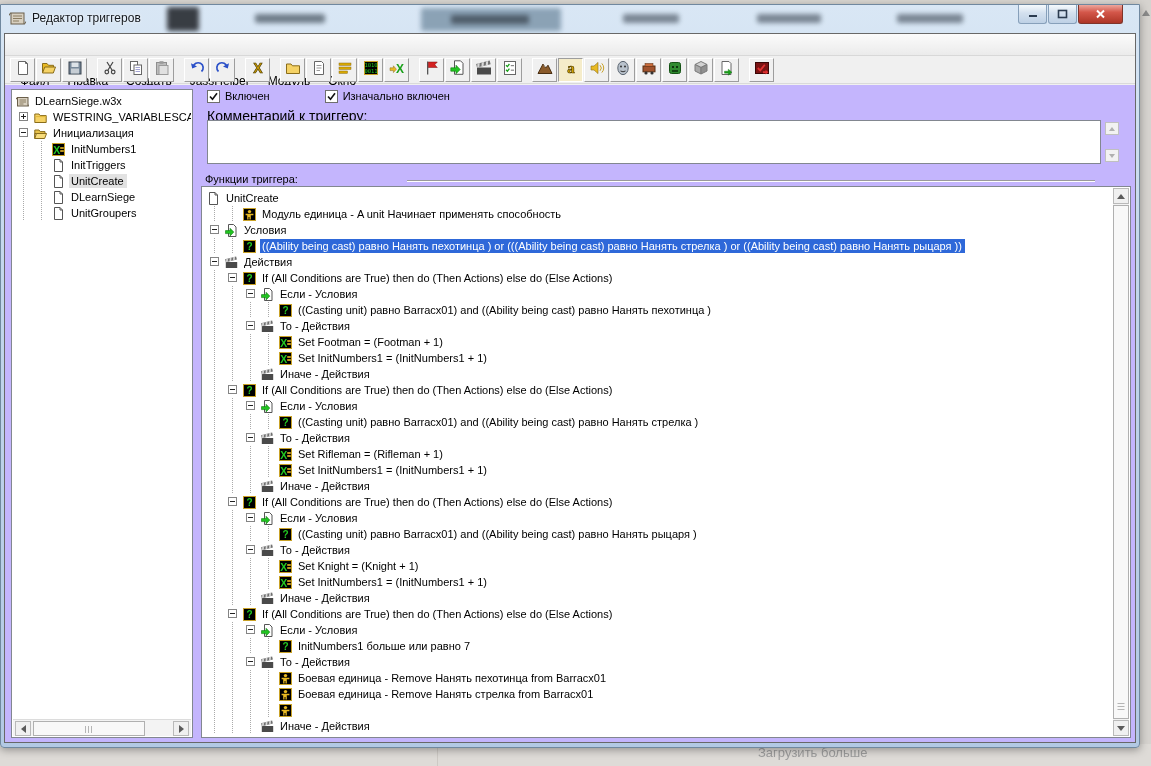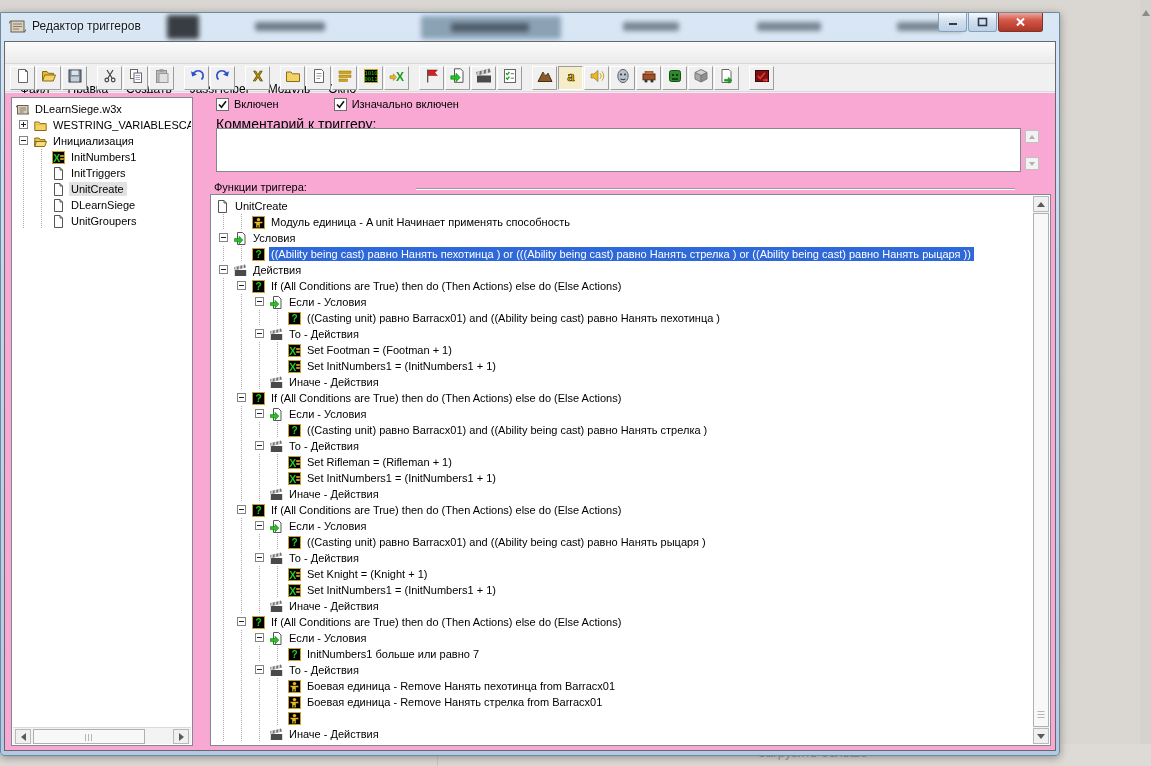--- a/index.html
+++ b/index.html
@@ -13,21 +13,21 @@
   }
   
   .bg-right { position:absolute; left:1140px; top:0; width:11px; bottom:0; background:#d6d3cf; }
   .bg-right .tri { position:absolute; left:2px; top:10px; width:0; height:0;
     border-left:4px solid transparent; border-right:4px solid transparent; border-bottom:6px solid #8a8a8a; }
   .bg-bottom { position:absolute; left:0; top:744px; right:0; bottom:0; background:#dedbd7; }
   .bg-bottom .colline { position:absolute; left:437px; top:0; bottom:0; width:1px; background:#cdc9c4; }
   .bg-link { position:absolute; left:758px; top:1px; font-size:13px; color:#9d9d9d; }
 
   
-  .window { position:absolute; left:0; top:12px; width:1060px; height:744px;
+  .window { position:absolute; left:0; top:4px; width:1140px; height:744px;
     background:linear-gradient(180deg,#d9e7f5 0%,#c3d7ec 35%,#b2c9e4 100%);
     border:1px solid #70889f; border-radius:0 0 4px 4px;
     box-shadow:0 2px 8px rgba(0,0,0,.35); }
   .titlebar { position:absolute; left:0; top:0; right:0; height:28px; overflow:hidden; }
   .blur { position:absolute; filter:blur(2.5px); opacity:.85; border-radius:2px; }
   .b1 { left:166px; top:2px; width:32px; height:24px; background:#1d2025; }
   .b2 { left:254px; top:9px; width:70px; height:9px; background:#5d6a76; }
   .b3 { left:420px; top:3px; width:140px; height:23px; background:#7e97ab; }
   .b3i{ left:450px; top:10px; width:78px; height:9px; background:#45525e; }
   .b4 { left:622px; top:9px; width:56px; height:9px; background:#697582; }
@@ -46,40 +46,40 @@
     background:#f0f0f0; border:1px solid #686868; }
   .menubar { height:22px; display:flex; align-items:stretch; padding-left:6px;
     background:linear-gradient(#fbfbfb,#ebebeb); border-bottom:1px solid #d8d8d8; }
   .menuitem { padding:0 9px; font-size:12px; line-height:21px; cursor:default;margin-top:37px; }
   .toolbar { height:28px; display:flex; align-items:center; padding-left:5px;
     background:#f0f0f0; border-bottom:1px solid #dadada; }
   .tgroup { display:flex; margin-right:9px; }
   .tbtn { width:25px; height:24px; margin-right:1px; display:flex; align-items:center; justify-content:center;
     background:#f0f0f0; border:1px solid; border-color:#ffffff #9d9d9d #9d9d9d #ffffff; }
   .tbtn.pressed { border-color:#9d9d9d #ffffff #ffffff #9d9d9d; background:#f5ecca; }
-  .client { position:absolute; left:0; top:51px; right:0; bottom:0; background:#f9a8d4;padding-left:12px; }
+  .client { position:absolute; left:0; top:51px; right:0; bottom:0; background:#c4b5fd;padding-left:12px; }
 
   
   .tree-panel { position:absolute; left:6px; top:4px; width:182px; bottom:4px;
     background:#fff; border:1px solid #828790; }
   .tree-rows { position:absolute; left:1px; right:1px; top:1px; bottom:18px; overflow:hidden; padding:2px 0 0 2px; }
   .hscroll { position:absolute; left:1px; right:1px; bottom:1px; height:17px; background:#f3f3f3; border-top:1px solid #dcdcdc; }
   .sbtn { position:absolute; top:1px; width:16px; height:15px; background:#f0f0f0; border:1px solid #b9b9b9;
     display:flex; align-items:center; justify-content:center; }
   .sbtn.left { left:2px; } .sbtn.right { right:2px; }
   .hthumb { position:absolute; left:20px; top:1px; width:112px; height:15px; background:#f8f8f8; border:1px solid #b0b0b0; }
   .grip { position:absolute; left:50%; top:4px; width:9px; height:7px; transform:translateX(-50%);
     background:repeating-linear-gradient(90deg,#b5b5b5 0 1px,transparent 1px 3px); }
   .tri-l { width:0;height:0;border-top:4px solid transparent;border-bottom:4px solid transparent;border-right:5px solid #5a5a5a; }
   .tri-r { width:0;height:0;border-top:4px solid transparent;border-bottom:4px solid transparent;border-left:5px solid #5a5a5a; }
   .tri-u { width:0;height:0;border-left:4px solid transparent;border-right:4px solid transparent;border-bottom:5px solid #5a5a5a; }
   .tri-d { width:0;height:0;border-left:4px solid transparent;border-right:4px solid transparent;border-top:5px solid #5a5a5a; }
 
   
-  .main { position:absolute; left:194px; top:0; right:4px; bottom:0;margin-left:9px; }
+  .main { position:absolute; left:194px; top:0; right:4px; bottom:0; }
   .cbrow { position:absolute; left:8px; top:3px; height:16px; display:flex; align-items:center; font-size:11px; }
   .cbrow .gap { width:55px; }
   .checkbox { width:13px; height:13px; background:#fff; border:1px solid #6e6e6e; margin-right:5px;
     display:flex; align-items:center; justify-content:center; }
   .lbl { font-size:11px; }
   .comment-label { position:absolute; left:8px; top:23px; font-size:14px; }
   .comment-box { position:absolute; left:8px; right:30px; top:35px; height:44px; }
   .comment-box textarea { width:100%; height:100%; border:1px solid #828790; background:#fff; resize:none;
     font-family:"Liberation Sans","DejaVu Sans",sans-serif; font-size:11px; outline:none; }
   .mini-scroll { position:absolute; right:12px; top:37px; width:14px; }

